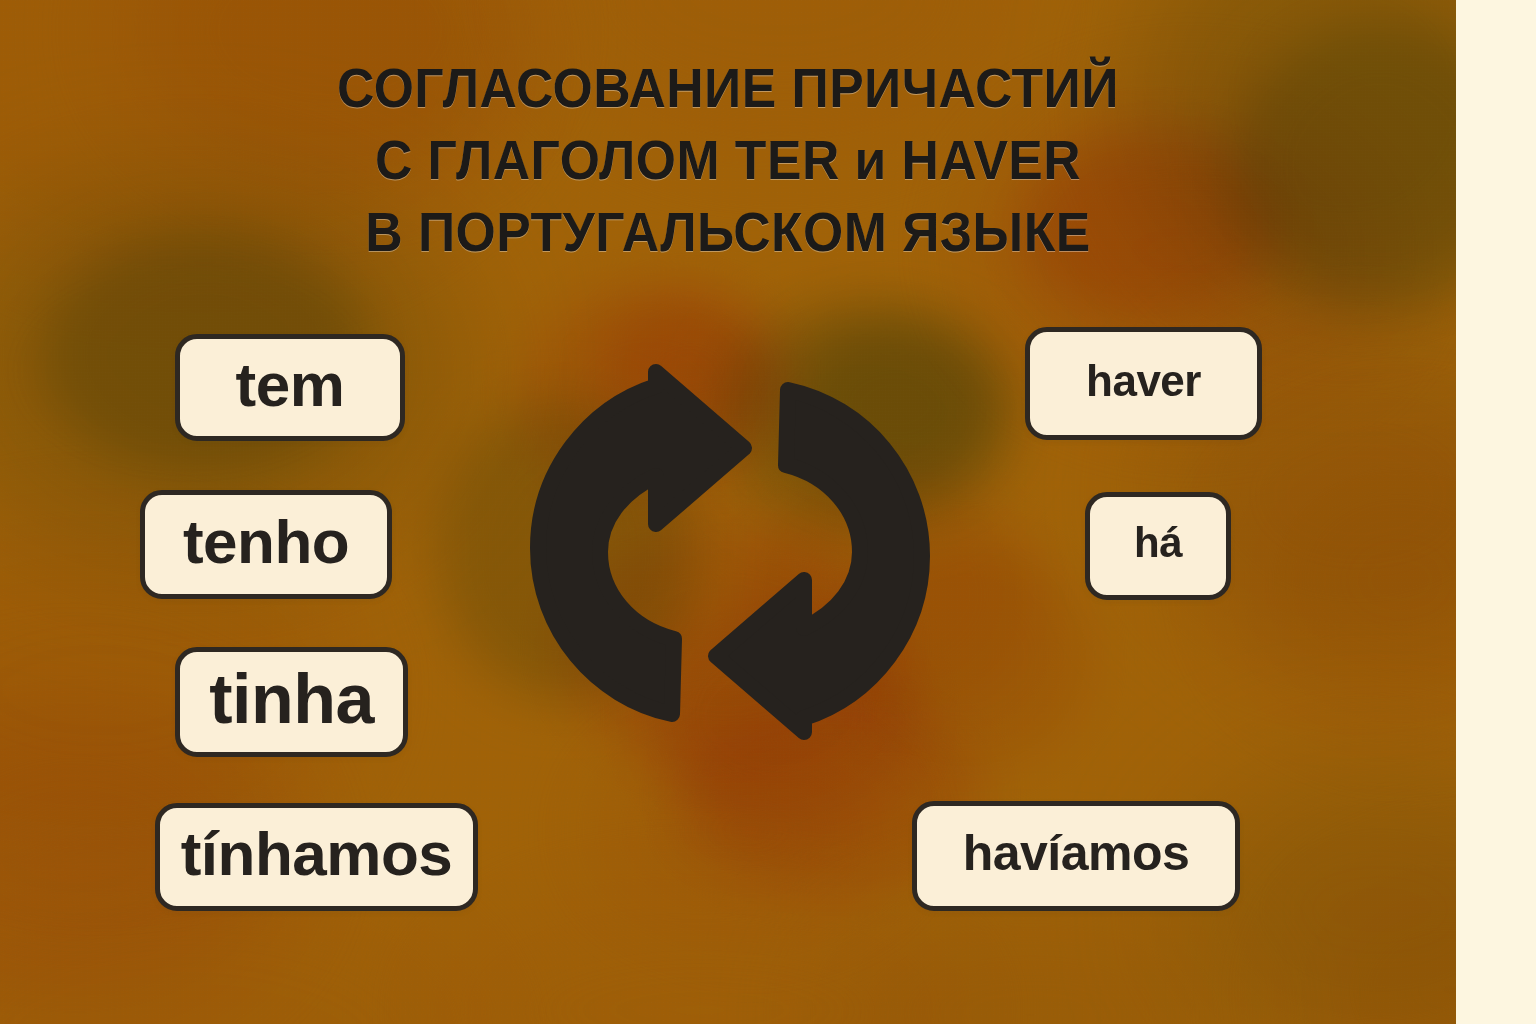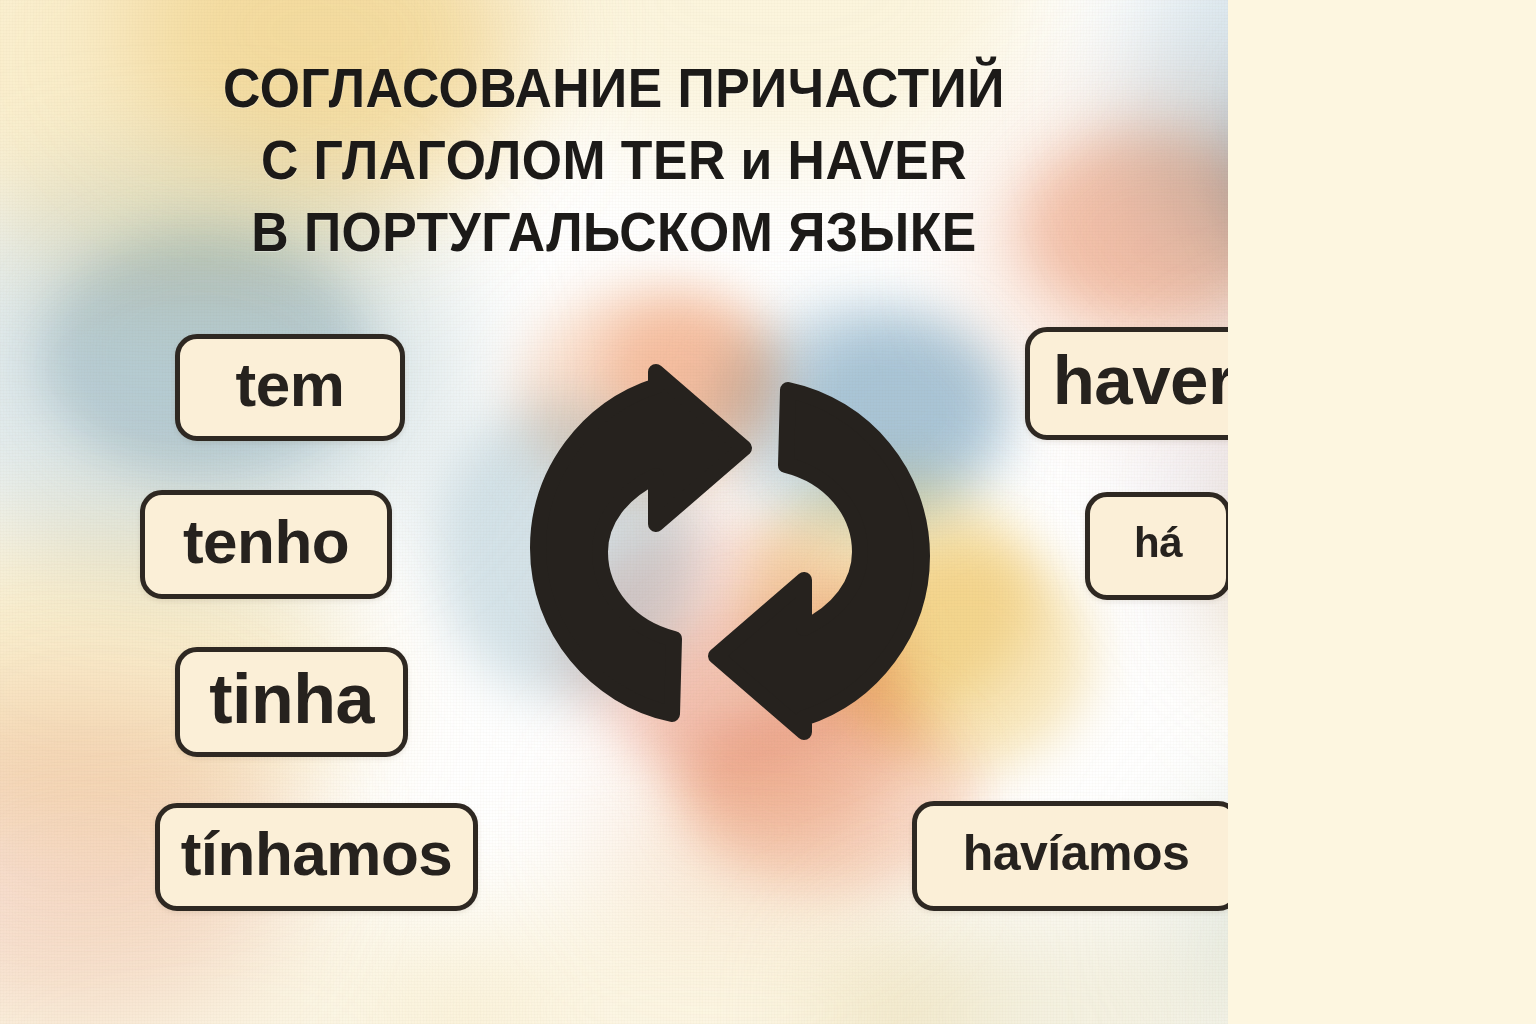--- a/index.html
+++ b/index.html
@@ -3,24 +3,24 @@
 <meta charset="utf-8">
 <title>Согласование причастий</title>
 <style>
   html, body {
     margin: 0;
     padding: 0;
     background: #fdf6e0;
   }
   #canvas {
     position: relative;
-    width: 1228px;
+    width: 1456px;
     height: 1024px;
     overflow: hidden;
-    background: #ffffff;
+    background: #a16207;
     font-family: "Liberation Sans", "DejaVu Sans", sans-serif;
     text-decoration: underline;
   }
 
   
   .bg-layer {
     position: absolute;
     inset: 0;
     pointer-events: none;
   }
@@ -93,21 +93,21 @@
   
   #box-haver      { left: 1025px; top: 327px; width: 237px; height: 113px; }
   #box-ha         { left: 1085px; top: 492px; width: 146px; height: 108px; }
   #box-houvera    { left: 1025px; top: 644px; width: 287px; height: 112px; }
   #box-haviamos   { left: 912px; top: 801px; width: 328px; height: 110px; }
 
   #box-tem span      { font-size: 62px; }
   #box-tenho span    { font-size: 62px; text-align: right; }
   #box-tinha span    { font-size: 70px; }
   #box-tinhamos span { font-size: 62px; }
-  #box-haver span    { font-size: 69px; }
+  #box-haver span    { font-size: 44px; }
   #box-ha span       { font-size: 42px; }
   #box-houvera span  { font-size: 62px; }
   #box-haviamos span { font-size: 50px; text-align: right; }
 
   
   #cycle-icon {
     position: absolute;
     left: 500px;
     top: 362px;
     width: 460px;

